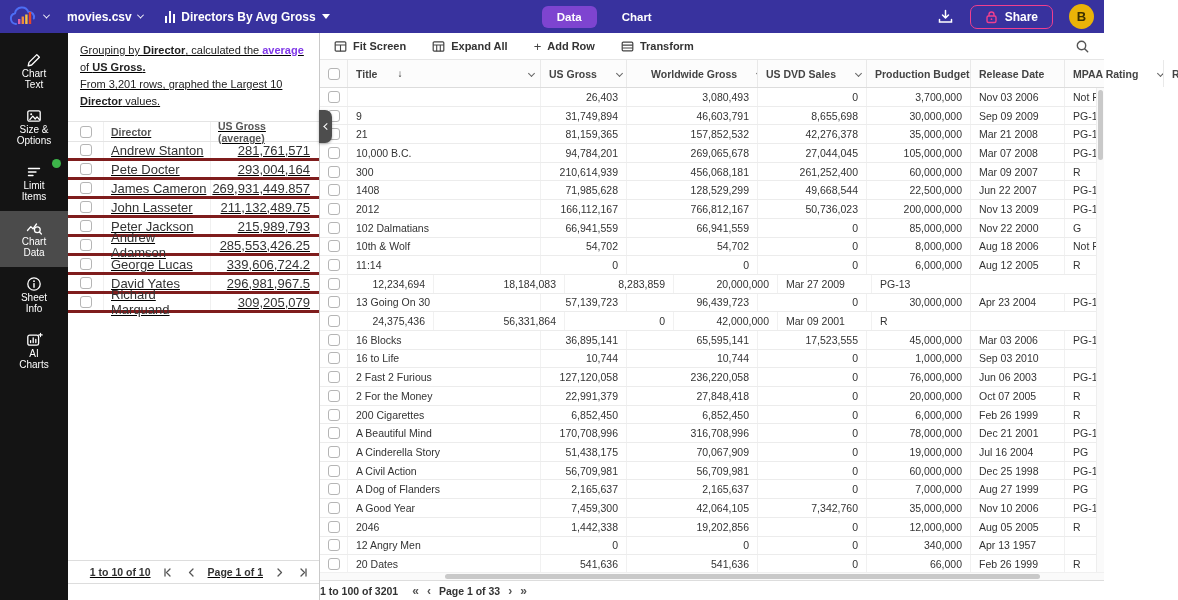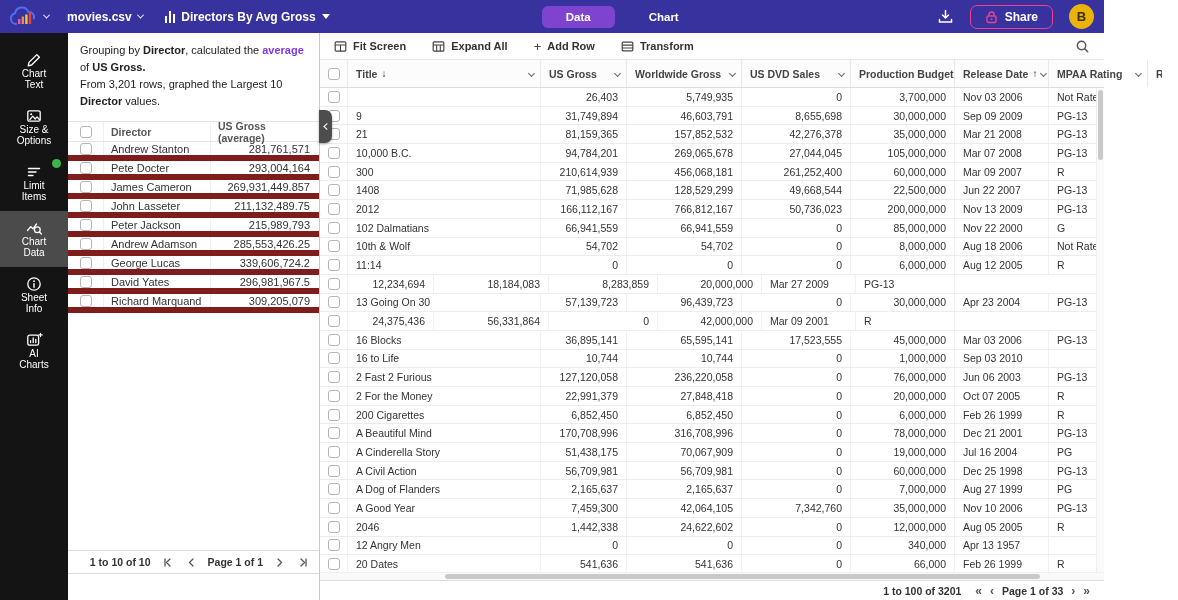--- a/index.html
+++ b/index.html
@@ -8,86 +8,86 @@
 
   
   .topbar { height:33px; background:#38329E; display:flex; align-items:center; color:#fff; flex:0 0 33px; padding:0 10px 0 8px; }
   .logo-wrap { display:flex; align-items:center; gap:2px; margin-right:18px; cursor:pointer; }
   .tb-item { display:flex; align-items:center; gap:6px; margin-right:22px; cursor:pointer; font-size:12px; font-weight:700; }
   .chev { width:5px; height:5px; border-right:1.4px solid #fff; border-bottom:1.4px solid #fff; transform:rotate(45deg) translate(-1px,-1px); display:inline-block; }
   .tri-down { width:0; height:0; border-left:4px solid transparent; border-right:4px solid transparent; border-top:5px solid #fff; display:inline-block; }
   .bars-icon { display:flex; align-items:flex-end; gap:1.5px; height:12px; }
   .bars-icon i { width:2.5px; background:#fff; display:block; }
   .tb-center { display:flex; align-items:center; gap:10px; margin-left:190px; }
-  .tab-pill { font-size:11.5px; font-weight:700; padding:5px 24px; border-radius:6px; cursor:pointer; }
+  .tab-pill { font-size:11.5px; font-weight:700; padding:5px 15px; border-radius:6px; cursor:pointer; }
   .tab-pill.active { background:#7E44D0; }
   .tb-right { margin-left:auto; display:flex; align-items:center; gap:16px; }
   .share-btn { display:flex; align-items:center; gap:7px; border:1px solid #EF3F8F; border-radius:7px; padding:4px 14px; color:#fff; font-size:12px; font-weight:700; cursor:pointer; }
   .avatar { width:25px; height:25px; border-radius:50%; background:#EAB308; color:#3b2f00; display:flex; align-items:center; justify-content:center; font-size:13px; font-weight:700; cursor:pointer; }
 
   
   .content { flex:1; display:flex; min-height:0; }
 
   
   .sidebar { width:68px; background:#141414; flex:0 0 68px; display:flex; flex-direction:column; padding-top:10px; }
   .side-item { position:relative; display:flex; flex-direction:column; align-items:center; gap:0; padding:9px 18px; cursor:pointer; }
   .side-item.active { background:#4B4B4B; }
   .side-item .lbl { color:#fff; font-size:10px; text-align:center; }
   .green-dot { position:absolute; top:4px; right:7px; width:9px; height:9px; border-radius:50%; background:#3DB54A; }
 
   
-  .panel { width:252px; flex:0 0 252px; background:#fff; border-right:1px solid #c9c9c9; display:flex; flex-direction:column; }
+  .panel { width:252px; flex:0 0 252px; background:#fff; border-right:1px solid #c9c9c9; display:flex; flex-direction:column;text-decoration:underline; }
   .summary { padding:9px 12px 8px 12px; font-size:11px; color:#222; line-height:1.55; }
   .summary b { font-weight:700; }
   .hl { color:#8038E8; font-weight:700; }
   .g-header { display:flex; align-items:center; height:21px; border-top:1px solid #e4e4e4; border-bottom:1px solid #e4e4e4; font-size:10.5px; font-weight:700; color:#555; margin-top:3px; }
-  .g-row { display:flex; align-items:center; height:19px; border-bottom:6px solid #7f1d1d; font-size:11px; color:#333; }
+  .g-row { display:flex; align-items:center; height:19px; border-bottom:3px solid #7f1d1d; font-size:13px; color:#333; }
   .g-check { flex:0 0 36px; display:flex; justify-content:center; align-items:center; align-self:stretch; border-right:1px solid #f0f0f0; }
   .g-name { flex:0 0 107px; padding-left:7px; align-self:stretch; display:flex; align-items:center; border-right:1px solid #f0f0f0; }
   .g-val { flex:1; text-align:right; padding-right:9px; }
   .checkbox { width:12px; height:12px; border:1px solid #b5b5b5; border-radius:3px; background:#fff; cursor:pointer; }
   .g-filler { flex:1; }
-  .g-footer { border-top:1px solid #ddd; border-bottom:1px solid #ddd; height:24px; display:flex; align-items:center; justify-content:flex-end; gap:9px; padding-right:8px; font-size:10.5px; color:#333; font-weight:600; margin-bottom:26px; }
+  .g-footer { border-top:1px solid #ddd; border-bottom:1px solid #ddd; height:24px; display:flex; align-items:center; justify-content:flex-end; gap:9px; padding-right:8px; font-size:10.5px; color:#333; font-weight:600; margin-bottom:16px; }
   .pg-ic { display:flex; align-items:center; cursor:pointer; padding:0 2px; }
 
   
   .main { flex:1; display:flex; flex-direction:column; min-width:0; background:#fff; position:relative; }
   .toolbar { height:27px; flex:0 0 27px; display:flex; align-items:center; gap:26px; padding:0 14px; border-bottom:1px solid #e6e6e6; }
   .tool-btn { display:flex; align-items:center; gap:6px; font-size:11px; color:#333; font-weight:600; cursor:pointer; }
   .plus-glyph { font-size:13px; color:#444; font-weight:400; }
   .search-wrap { margin-left:auto; cursor:pointer; display:flex; align-items:center; }
 
   .grid-zone { flex:1; position:relative; display:flex; flex-direction:column; min-height:0; }
   .grid-header { height:28px; flex:0 0 28px; display:flex; background:#fcfcfc; border-bottom:1px solid #dcdcdc; font-size:10.5px; color:#444; font-weight:600; }
-  .h-cell { display:flex; align-items:center; padding:0 6px 0 8px; border-right:1px solid #e9e9e9; gap:4px; overflow:hidden; white-space:nowrap; }
+  .h-cell { display:flex; align-items:center; padding:0 6px 0 8px; border-right:1px solid #e9e9e9; gap:20px; overflow:hidden; white-space:nowrap; }
   .h-chev { width:5px; height:5px; border-right:1.3px solid #666; border-bottom:1.3px solid #666; transform:rotate(45deg); margin-left:auto; flex:0 0 auto; cursor:pointer; }
   .sort-arrow { font-size:10px; color:#222; }
   .grid-body { flex:1; overflow:hidden; }
   .t-row { display:flex; height:18.7px; border-bottom:1px solid #ececec; font-size:10.5px; color:#333; background:#fff; }
   .t-cell { display:flex; align-items:center; padding:0 8px; border-right:1px solid #f1f1f1; overflow:hidden; white-space:nowrap; }
   .t-cell.num { justify-content:flex-end; }
   .c0 { flex:0 0 28px; justify-content:center; padding:0; }
   .c1 { flex:0 0 193px; }
   .c2 { flex:0 0 86px; }
-  .c3 { flex:0 0 115px; }
+  .c3 { flex:0 0 115px;margin-left:16px; }
   .c4 { flex:0 0 109px; }
   .c5 { flex:0 0 104px; }
   .c6 { flex:0 0 94px; }
   .c7 { flex:0 0 99px; }
   .c8 { flex:1 1 auto; border-right:none; }
 
   .collapse-handle { position:absolute; left:-1px; top:50px; width:13px; height:33px; background:#4d4d4d; border-radius:0 7px 7px 0; z-index:5; display:flex; align-items:center; justify-content:center; cursor:pointer; box-shadow:0 1px 3px rgba(0,0,0,.3); }
   .collapse-handle .ch { width:5px; height:5px; border-left:1.6px solid #fff; border-bottom:1.6px solid #fff; transform:rotate(45deg) translate(1px,-1px); }
 
   .vscroll { position:absolute; right:0; top:28px; bottom:8px; width:8px; background:#fafafa; border-left:1px solid #eee; }
   .vscroll .thumb { position:absolute; top:2px; left:1px; width:5px; height:70px; background:#c9c9c9; border-radius:3px; cursor:pointer; }
   .hscroll { height:8px; flex:0 0 8px; background:#fafafa; position:relative; border-top:1px solid #f0f0f0; }
   .hscroll .thumb { position:absolute; top:1px; left:125px; width:595px; height:5px; background:#c9c9c9; border-radius:3px; cursor:pointer; }
 
-  .grid-footer { height:20px; flex:0 0 20px; border-top:1px solid #ddd; display:flex; align-items:center; justify-content:flex-end; gap:14px; padding-right:14px; font-size:10.5px; color:#333; font-weight:600; background:#fff; }
+  .grid-footer { height:20px; flex:0 0 20px; border-top:1px solid #ddd; display:flex; align-items:center; gap:14px; padding-right:14px; font-size:10.5px; color:#333; font-weight:600; background:#fff; }
   .pg-group { display:flex; align-items:center; gap:8px; }
   .pg-char { font-size:12px; color:#555; cursor:pointer; line-height:1; }
 </style>
 </head>
 <body>
 
 <div class="app">
 
   <header class="topbar">
     <div class="logo-wrap">
@@ -374,21 +374,21 @@
             </div>
           </div>
 
         <div class="grid-body" id="grid-rows">
             <div class="t-row">
               <div class="t-cell c0">
                 <div class="checkbox"></div>
               </div>
               <div class="t-cell c1"></div>
               <div class="t-cell c2 num">26,403</div>
-              <div class="t-cell c3 num">5,749,935</div>
+              <div class="t-cell c3 num">3,080,493</div>
               <div class="t-cell c4 num">0</div>
               <div class="t-cell c5 num">3,700,000</div>
               <div class="t-cell c6">Nov 03 2006</div>
               <div class="t-cell c7">Not Rated</div>
               <div class="t-cell c8"></div>
             </div>
             <div class="t-row">
               <div class="t-cell c0">
                 <div class="checkbox"></div>
               </div>
@@ -671,21 +671,21 @@
               <div class="t-cell c6">Nov 10 2006</div>
               <div class="t-cell c7">PG-13</div>
               <div class="t-cell c8"></div>
             </div>
             <div class="t-row">
               <div class="t-cell c0">
                 <div class="checkbox"></div>
               </div>
               <div class="t-cell c1">2046</div>
               <div class="t-cell c2 num">1,442,338</div>
-              <div class="t-cell c3 num">24,622,602</div>
+              <div class="t-cell c3 num">19,202,856</div>
               <div class="t-cell c4 num">0</div>
               <div class="t-cell c5 num">12,000,000</div>
               <div class="t-cell c6">Aug 05 2005</div>
               <div class="t-cell c7">R</div>
               <div class="t-cell c8"></div>
             </div>
             <div class="t-row">
               <div class="t-cell c0">
                 <div class="checkbox"></div>
               </div>

